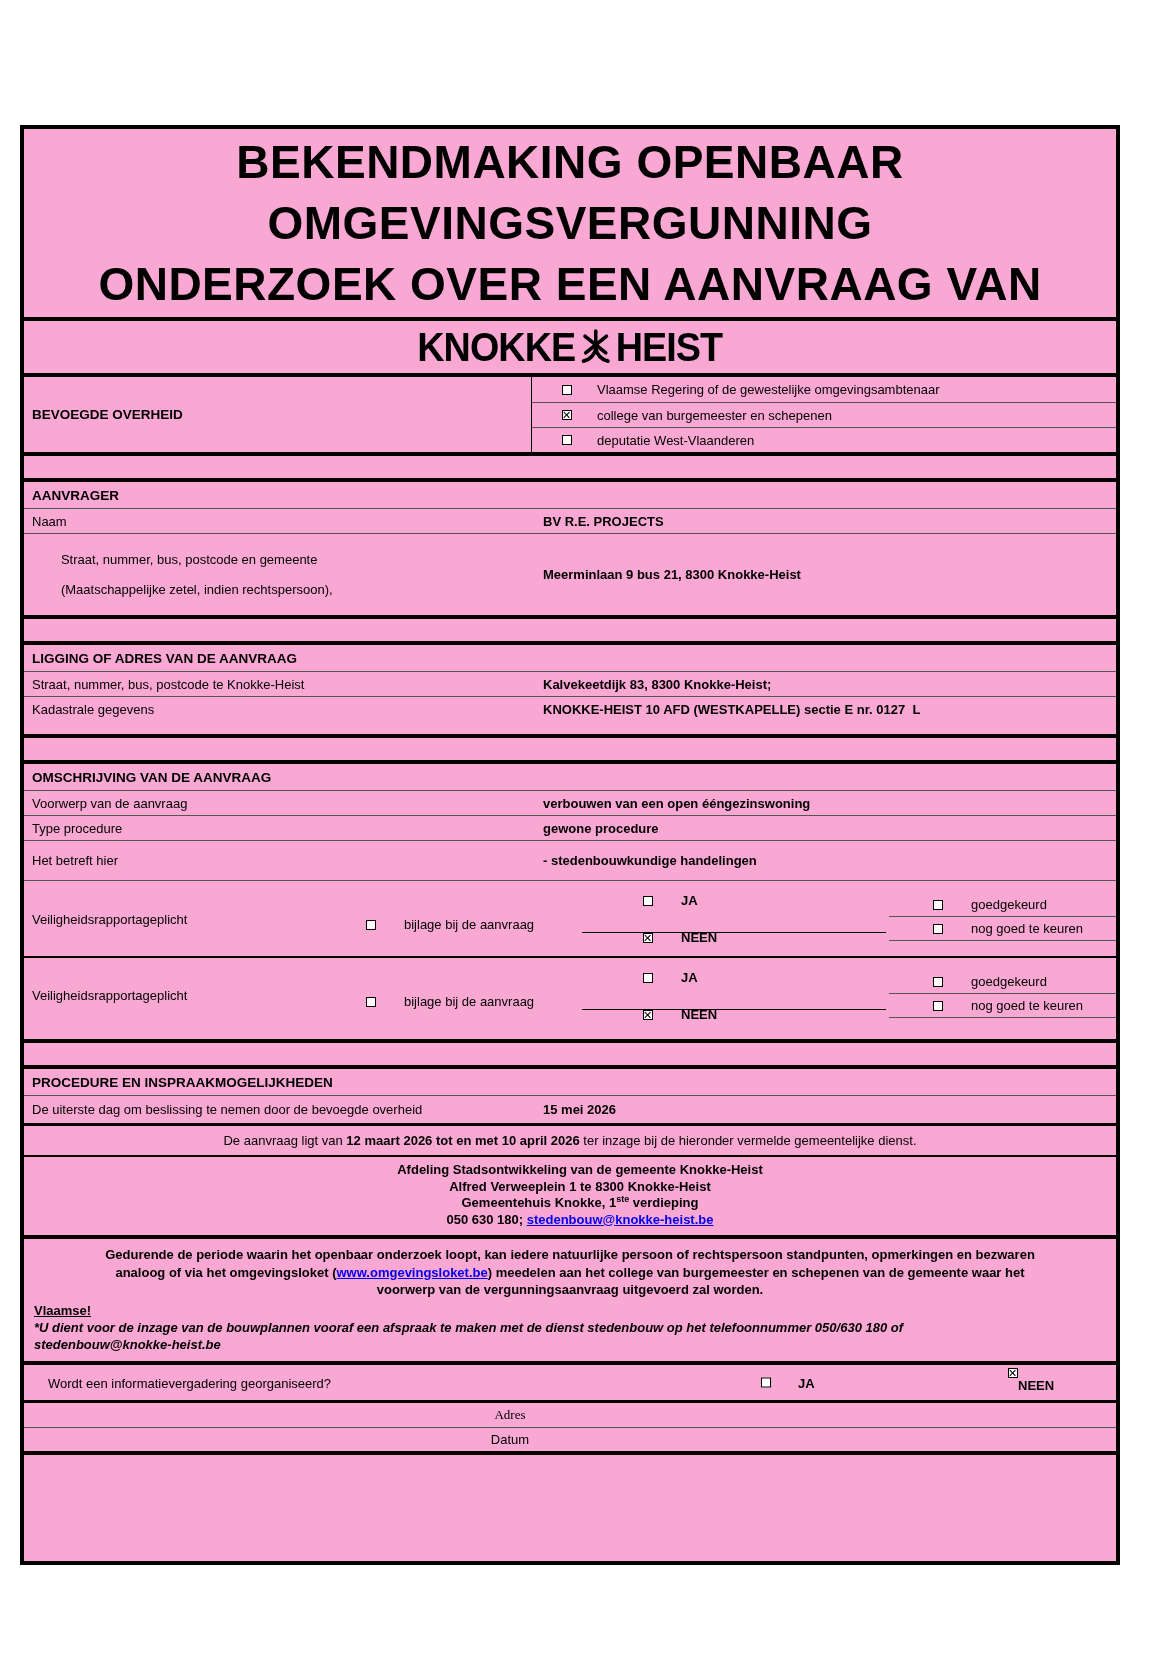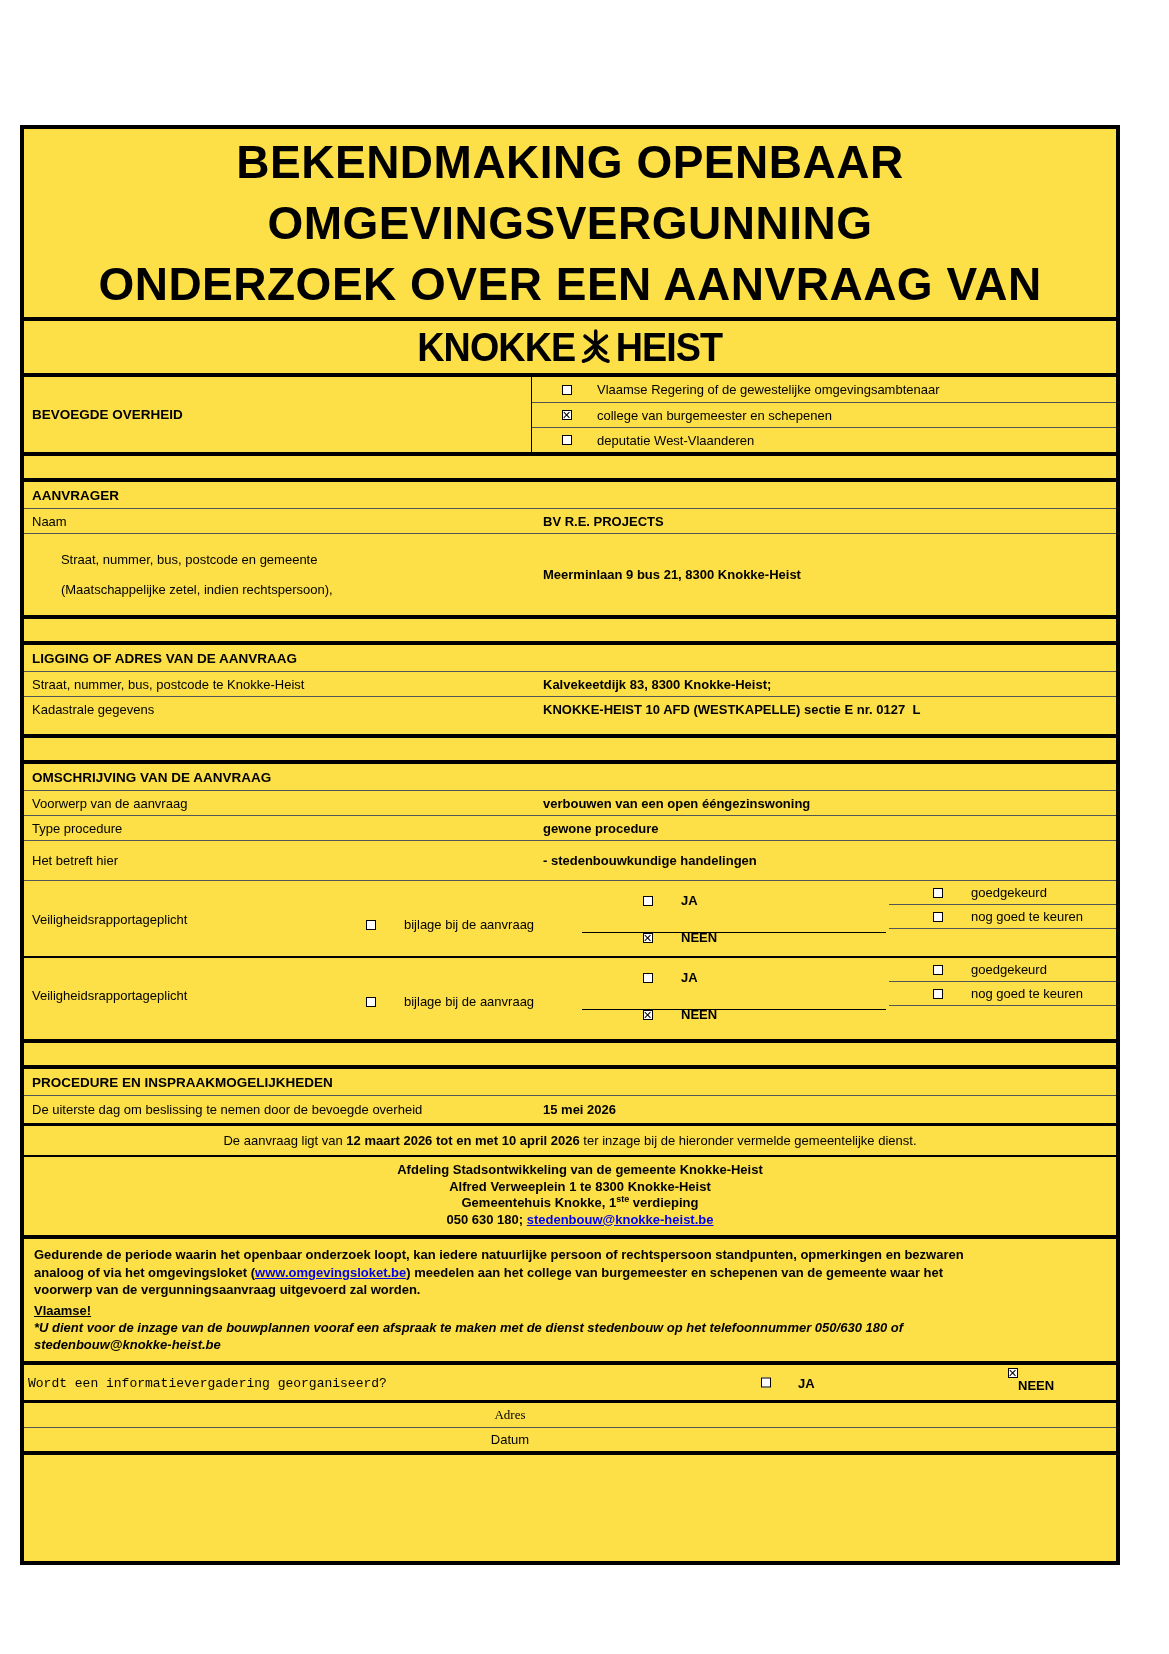--- a/index.html
+++ b/index.html
@@ -1,19 +1,19 @@
 <!DOCTYPE html>
 <html lang="nl"><head>
 <meta charset="utf-8">
 <style>
   html,body{margin:0;padding:0;background:#fff;}
   body{width:1169px;height:1654px;position:relative;overflow:hidden;
        font-family:"Liberation Sans","DejaVu Sans",sans-serif;color:#000;}
   .doc{position:absolute;left:20px;top:125px;width:1100px;border:4px solid #000;
-       box-sizing:border-box;background:#fde047;}
+       box-sizing:border-box;background:#f9a8d4;}
   .doc *,.doc{box-sizing:border-box;}
 
   .hr4{height:0;border-top:4px solid #000;}
   .hr3{height:0;border-top:3px solid #000;}
   .hr2{height:0;border-top:2px solid #000;}
   .thin{border-bottom:1px solid #555;}
   .spacer{height:22px;}
 
   .title-box{height:188px;display:flex;flex-direction:column;justify-content:center;
              align-items:center;text-align:center;}
@@ -47,37 +47,37 @@
   .pad12{height:12px;}
   .pad8{height:8px;}
 
   .rap-row{position:relative;height:75px;font-size:13px;}
   .rap-row.second{border-top:2px solid #000;}
   .rap-label{position:absolute;left:8px;top:50%;transform:translateY(-50%);}
   .rap-bijlage{position:absolute;left:318px;top:36px;display:flex;align-items:center;gap:28px;margin-left:24px;}
   .rap-line{position:absolute;left:558px;width:304px;top:51px;border-top:1px solid #000;}
   .rap-ja{position:absolute;left:619px;top:12px;display:flex;align-items:center;gap:28px;font-weight:bold;}
   .rap-neen{position:absolute;left:619px;top:49px;display:flex;align-items:center;gap:28px;font-weight:bold;}
-  .rap-right{position:absolute;left:865px;top:0;width:227px;}
+  .rap-right{position:absolute;left:865px;top:12px;width:227px;}
   .rr-sub{height:24px;display:flex;align-items:center;padding-left:44px;gap:28px;
           border-bottom:1px solid #555;font-weight:normal;}
 
   .inzage-row{height:29px;display:flex;align-items:center;justify-content:center;
               font-size:13px;}
   .dienst{padding:5px 8px 7px 8px;text-align:center;font-size:13px;font-weight:bold;
           line-height:16.5px;margin-left:20px;}
   a.blue-link{color:#0000EE;text-decoration:underline;font-weight:bold;}
 
   .inspraak{padding:7px 10px 8px 10px;font-size:13px;line-height:17.5px;}
-  .insp-center{text-align:left;font-weight:bold;}
+  .insp-center{text-align:center;font-weight:bold;}
   .opgelet{font-weight:bold;text-decoration:underline;margin-top:3px;}
   .note{font-weight:bold;font-style:italic;line-height:17px;}
 
   .vraag-row{position:relative;height:35px;font-size:13px;}
-  .vraag-q{position:absolute;left:4px;top:50%;transform:translateY(-50%);font-family:Liberation Mono, monospace;}
+  .vraag-q{position:absolute;left:24px;top:50%;transform:translateY(-50%);}
   .vraag-ja{position:absolute;left:737px;top:50%;transform:translateY(-50%);
             display:flex;align-items:center;gap:27px;font-weight:bold;}
   .neen-stack{position:absolute;left:984px;top:3px;display:flex;flex-direction:column;
               align-items:flex-start;font-weight:bold;}
   .neen-stack .nlab{margin-left:10px;line-height:15px;}
 
   .center-row{display:flex;align-items:center;justify-content:center;
               padding-right:120px;font-size:13px;}
   .adres-row{height:25px;font-family:Liberation Serif, serif;}
   .datum-row{height:23px;}

